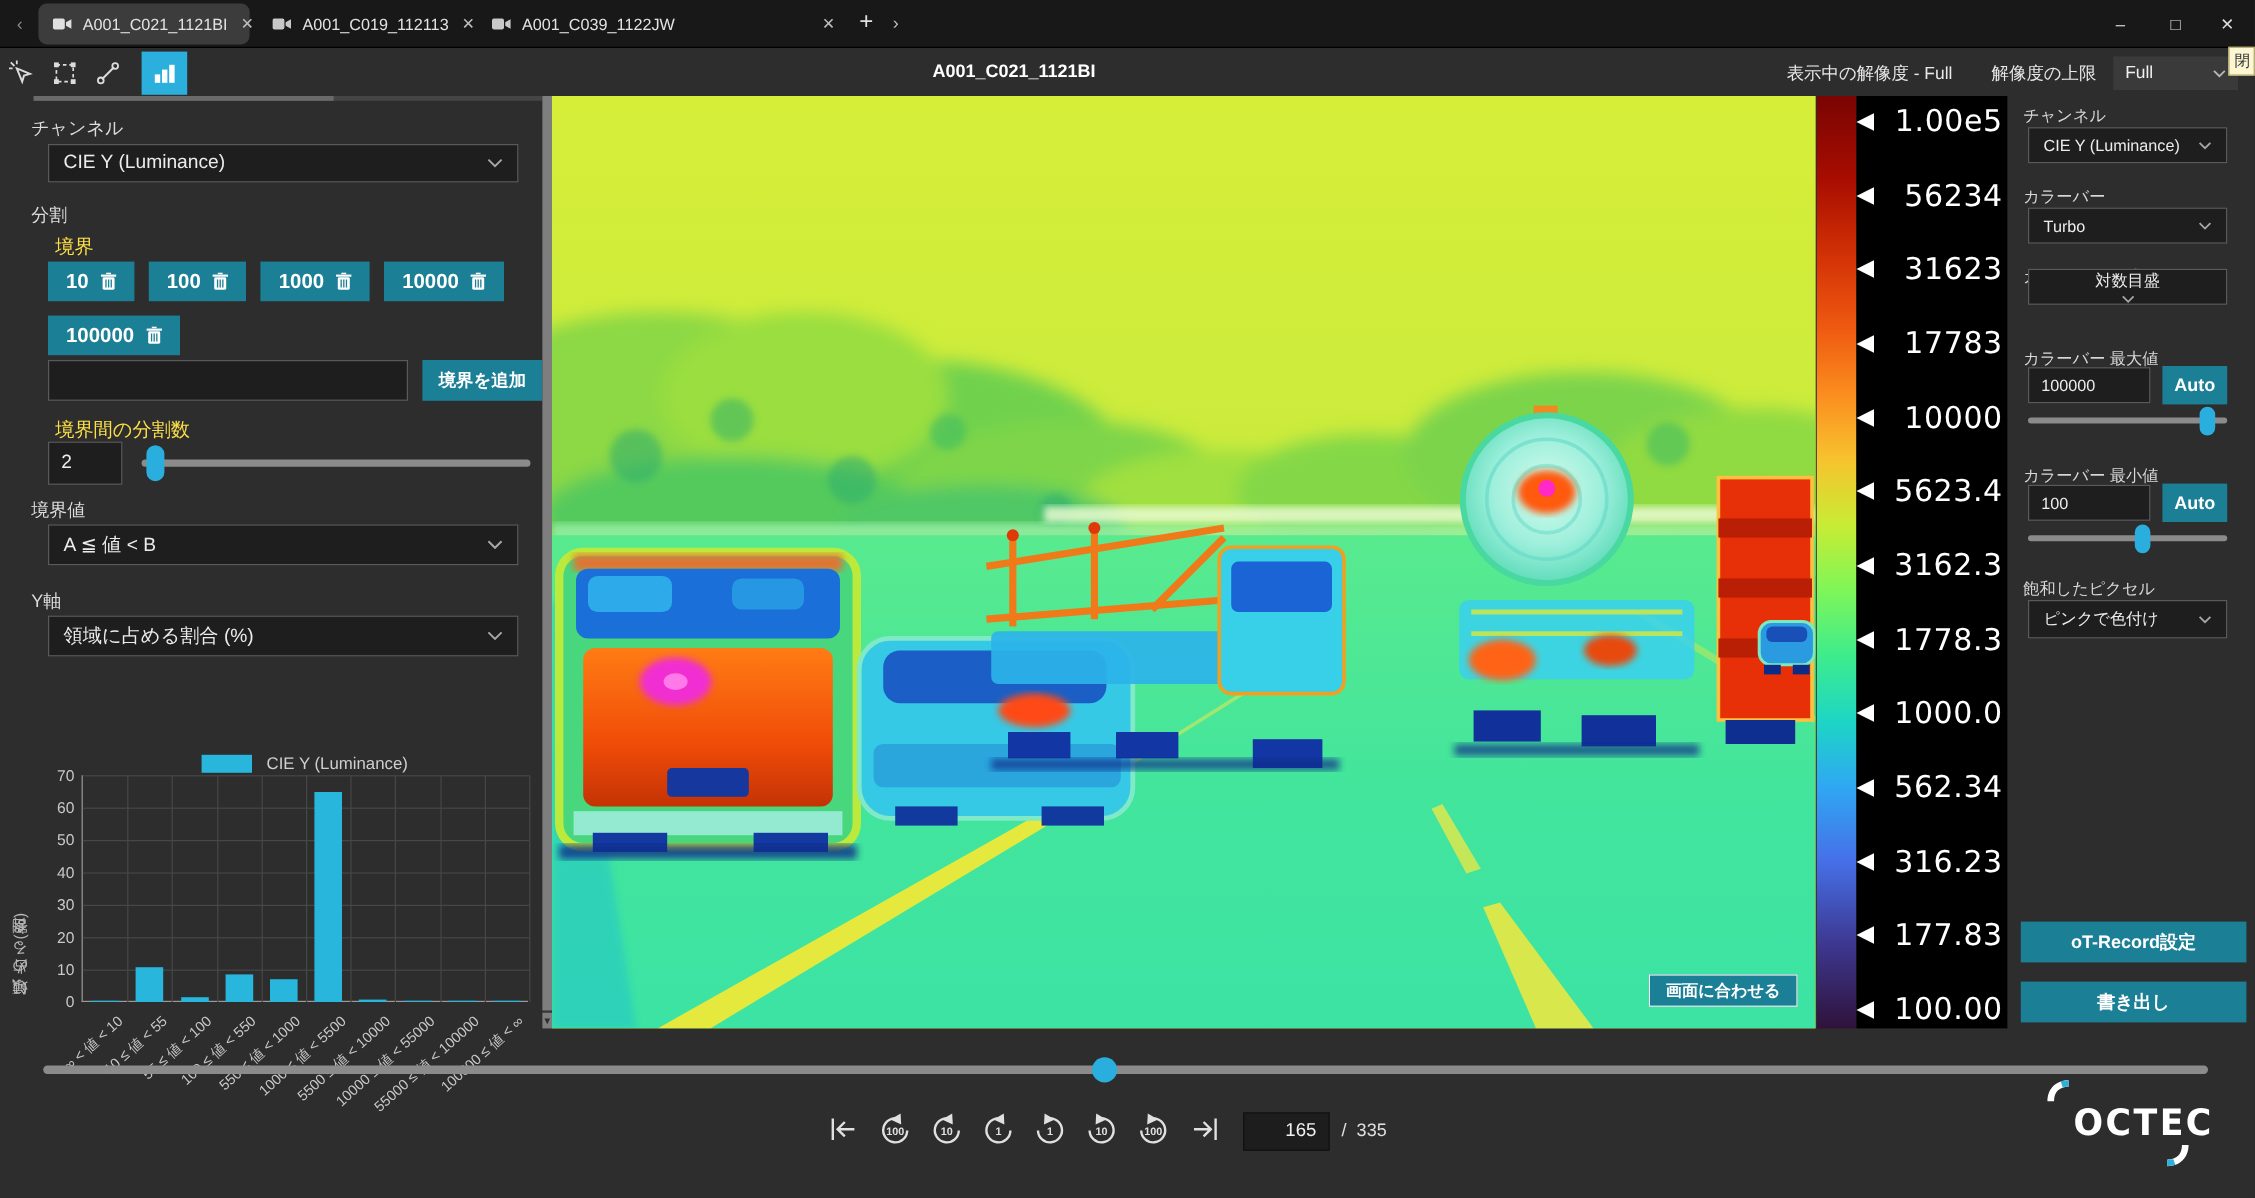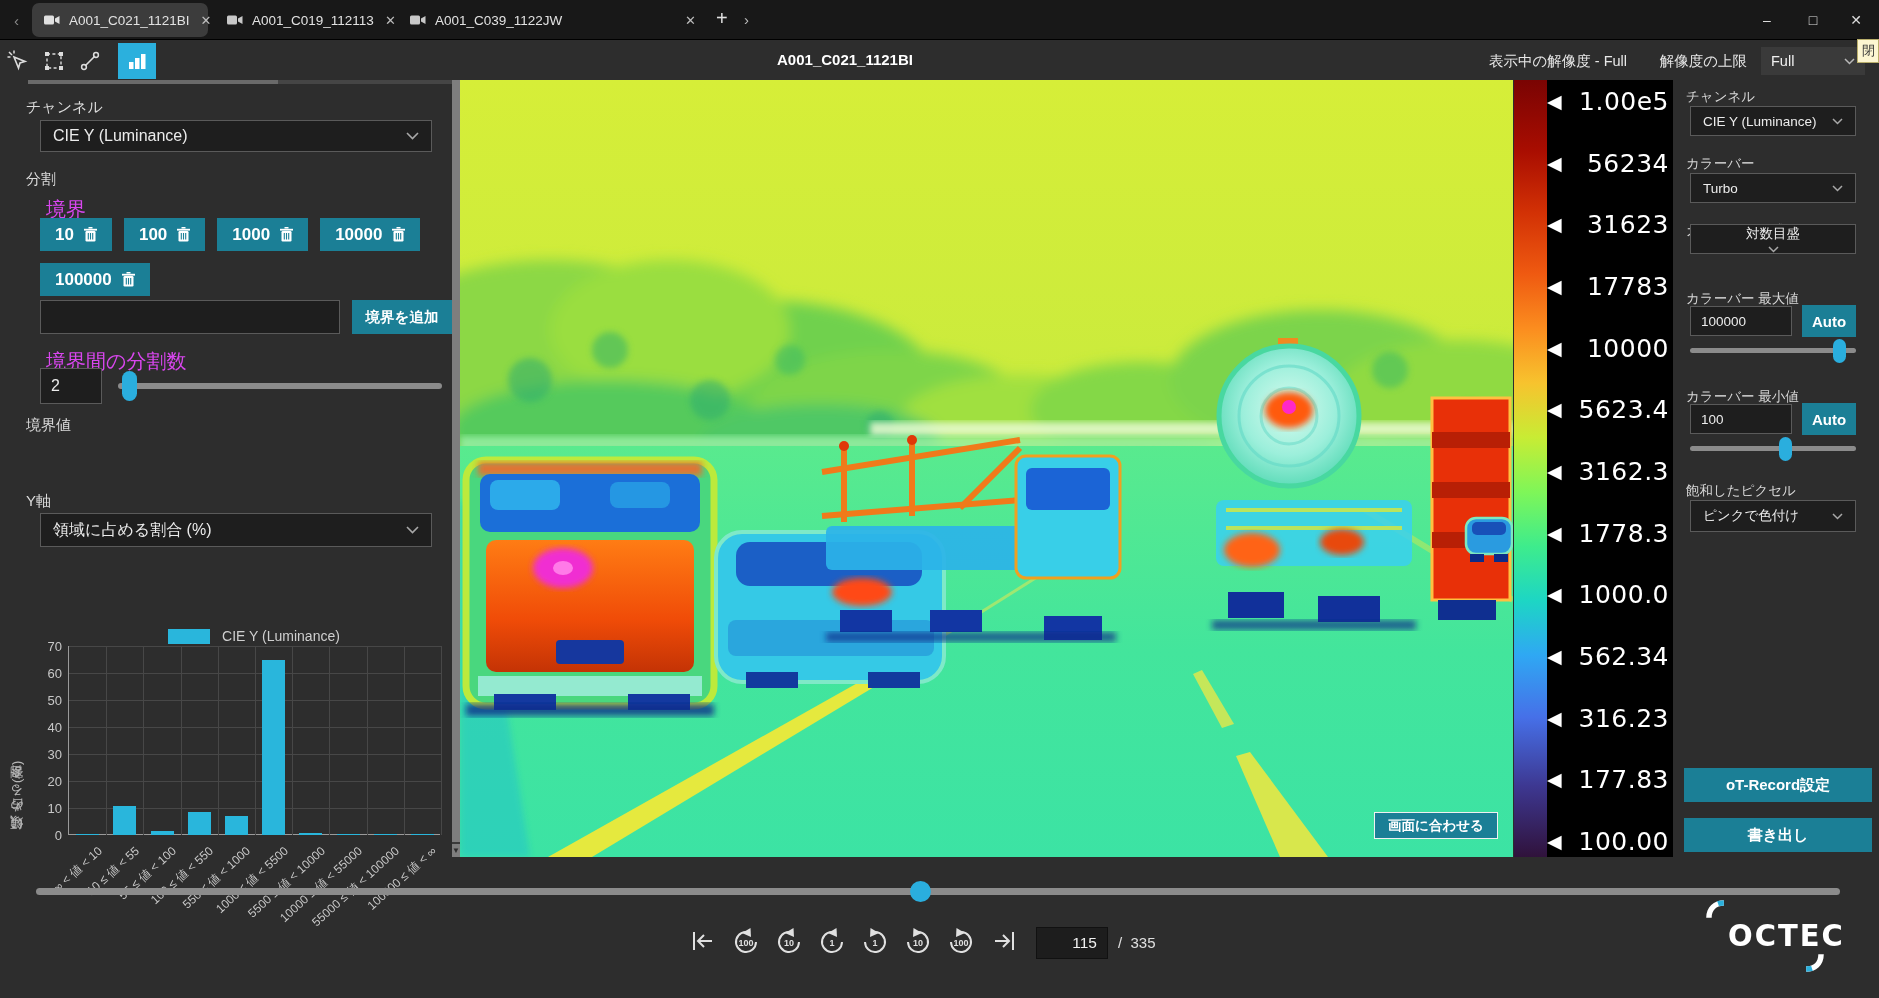--- a/index.html
+++ b/index.html
@@ -25,21 +25,21 @@
   .viewer-title { position:absolute; left:640px; top:10px; width:410px; text-align:center; font-size:15px; font-weight:bold; color:#fff; }
   .res-info { position:absolute; right:132px; top:11px; font-size:14.5px; color:#e8e8e8; }
   .res-cap-label { position:absolute; right:132px; top:11px; font-size:14.5px; color:#e8e8e8; }
   .res-select { position:absolute; right:14px; top:6px; width:104px; height:28px; background:#3a3a3a; display:flex; align-items:center; padding:0 10px; gap:8px; font-size:14.5px; color:#f0f0f0; justify-content:space-between; }
 
   
   .left-panel { position:absolute; left:0; top:80px; width:452px; height:777px; background:#2d2d2d; }
   .hscroll { position:absolute; left:28px; top:0px; width:424px; height:4px; background:#454545; }
   .hscroll .thumb { position:absolute; left:0; top:0; height:4px; width:250px; background:#6a6a6a; }
   .lbl { position:absolute; font-size:15px; color:#dcdcdc; }
-  .sublbl { position:absolute; font-size:20px; color:#d946ef; }
+  .sublbl { position:absolute; font-size:16px; color:#fde047; }
   .select { position:absolute; background:#1e1e1e; border:1px solid #5a5a5a; display:flex; align-items:center; padding:0 12px; color:#ececec; justify-content:space-between; }
   .select .chev { color:#a8a8a8; }
   .input { position:absolute; background:#1e1e1e; border:1px solid #5a5a5a; color:#ececec; display:flex; align-items:center; padding:0 10px; }
   .tealbtn { background:#1b7f96; color:#fff; font-weight:bold; display:flex; align-items:center; justify-content:center; gap:10px; border:none; }
   .bound-list { position:absolute; left:40px; top:138px; width:414px; display:flex; flex-wrap:wrap; gap:12px 12px; }
   .bound-btn { height:33px; padding:0 15px; font-size:17px; }
   .slider-track { position:absolute; height:6px; background:#8b8b8b; border-radius:3px; }
   .slider-thumb { position:absolute; background:#2aaede; border-radius:8px; }
 
   
@@ -262,20 +262,26 @@
     <button class="tealbtn" style="position:absolute; left:352px; top:220px; width:100px; height:34px; font-size:14.5px;">境界を追加</button>
 
     <div class="sublbl" style="left:46px; top:268px;">境界間の分割数</div>
     <div class="input" style="left:40px; top:288px; width:62px; height:36px; font-size:16px;">
         <span>2</span>
       </div>
     <div class="slider-track" style="left:118px; top:303px; width:324px;"></div>
     <div class="slider-thumb" style="left:122px; top:291px; width:15px; height:30px;"></div>
 
     <div class="lbl" style="left:26px; top:336px;">境界値</div>
+    <div class="select" style="left:40px; top:357px; width:392px; height:34px; font-size:16px;">
+      <span>A ≦ 値 &lt; B</span>
+      <svg class="chev" width="13" height="8" viewBox="0 0 13 8">
+          <polyline points="1,1 6.5,6.5 12,1" fill="none" stroke="#a8a8a8" stroke-width="1.6"></polyline>
+        </svg>
+    </div>
 
     <div class="lbl" style="left:26px; top:412px;">Y軸</div>
     <div class="select" style="left:40px; top:433px; width:392px; height:34px; font-size:16px;">
       <span>領域に占める割合 (%)</span>
       <svg class="chev" width="13" height="8" viewBox="0 0 13 8">
           <polyline points="1,1 6.5,6.5 12,1" fill="none" stroke="#a8a8a8" stroke-width="1.6"></polyline>
         </svg>
     </div>
 
     <div class="chart">
@@ -648,21 +654,21 @@
           <text x="15" y="20" font-size="9" font-weight="bold" fill="#e0e0e0" text-anchor="middle" font-family="Liberation Sans,sans-serif">100</text>
         </svg>
       </div>
       <div class="tbtn">
         <svg width="30" height="30" viewBox="0 0 30 30">
           <path d="M24 6 V24 M6 15 H19 M14 9 l6 6 -6 6" fill="none" stroke="#e0e0e0" stroke-width="2"></path>
         </svg>
       </div>
     </div>
   <div class="frame-box">
-      <span>115</span>
+      <span>165</span>
     </div>
   <div class="frame-total">
     <span>/</span>&nbsp;&nbsp;<span>335</span>
   </div>
 
   <div class="logo">
     <svg width="22" height="22" viewBox="0 0 20 20" style="position:absolute; left:4px; top:2px;">
       <path d="M2 18 C2 8 9 2 18 2 L18 7 C11 7 7 11 7 18 Z" fill="#fff"></path>
       <path d="M12 2.8 L18 2 L18 7 L13.5 7.2 Z" fill="#2bb0dd"></path>
     </svg>

